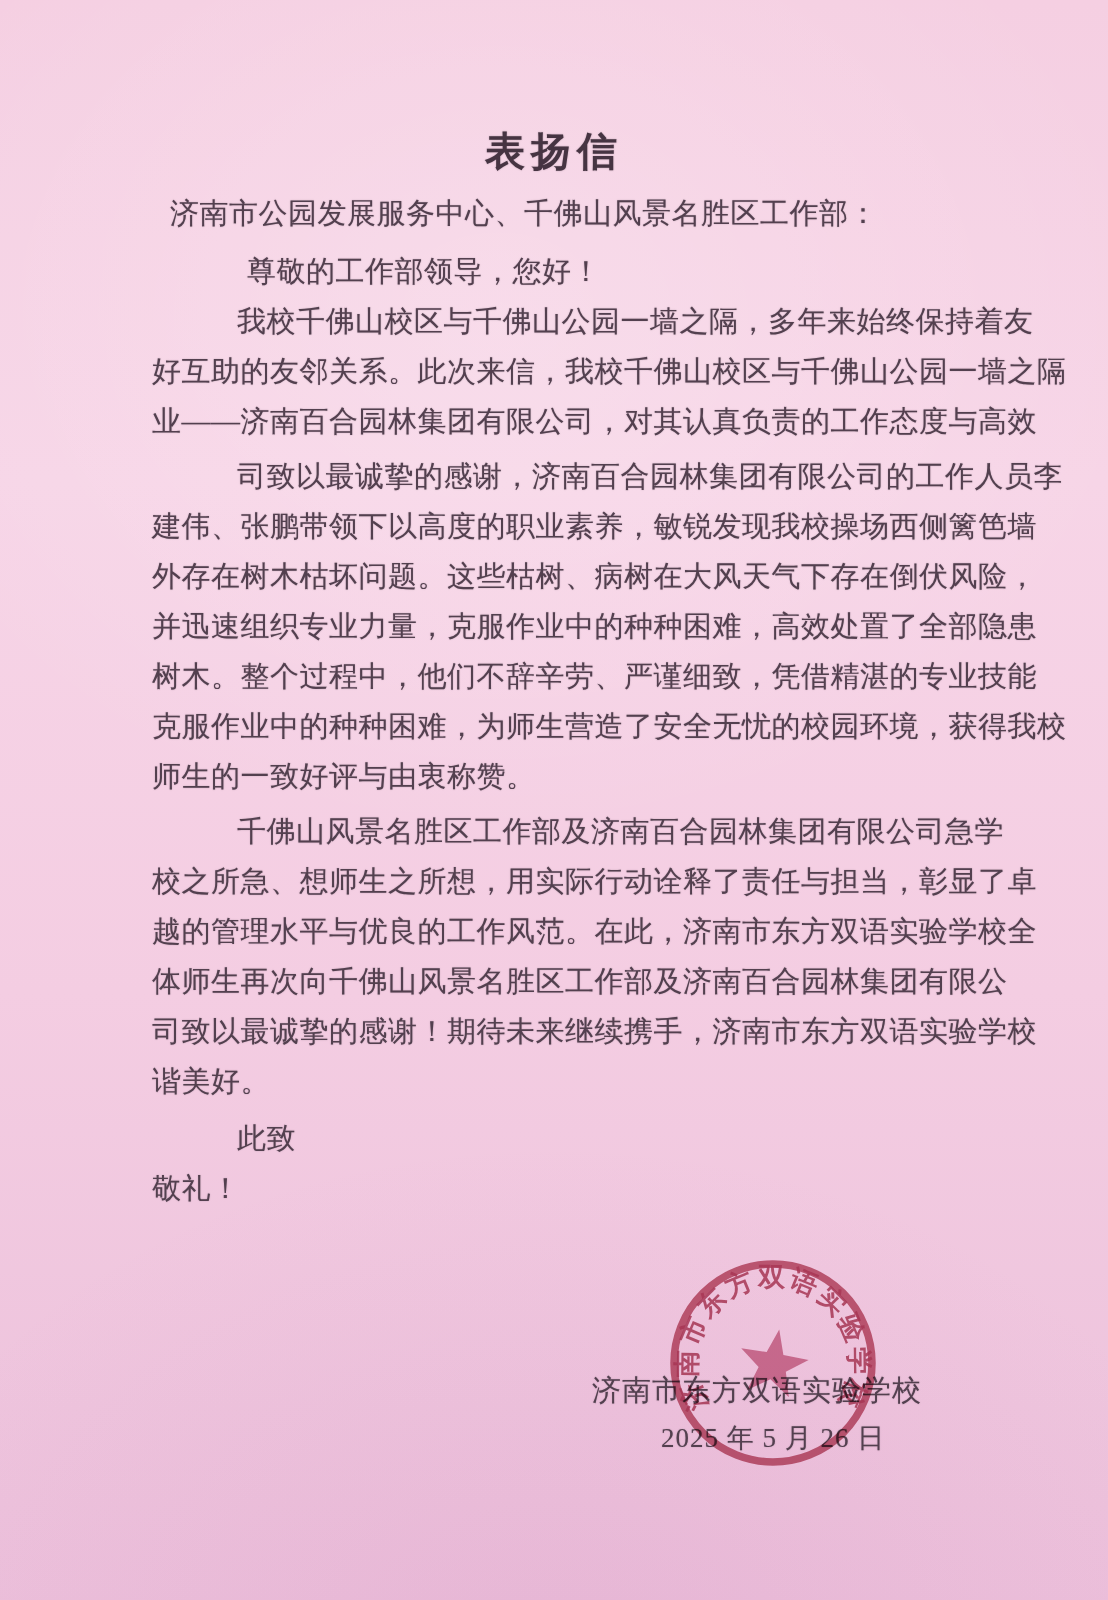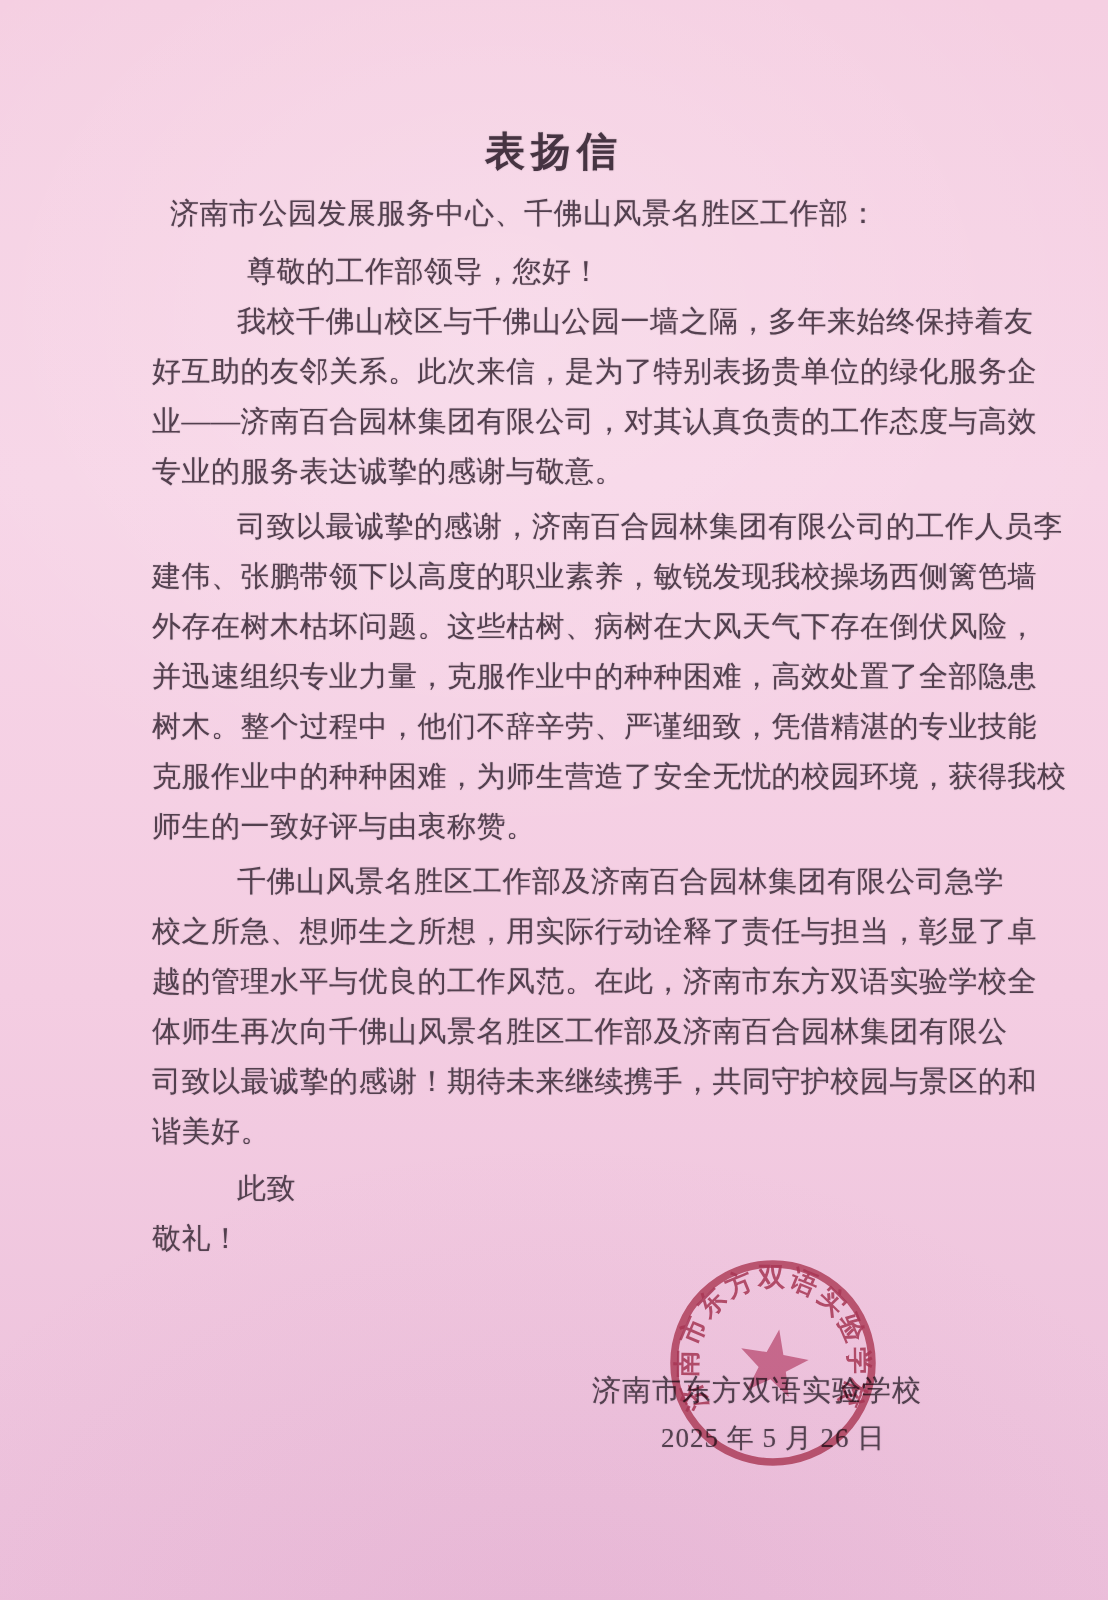--- a/index.html
+++ b/index.html
@@ -59,41 +59,40 @@
 <div class="photo">
 
   <div class="title">表扬信</div>
 
   <div class="letter-body">
     <div class="line indent-addressee">济南市公园发展服务中心、千佛山风景名胜区工作部：</div>
     <div class="line indent-greeting" style="margin-top:8px;">尊敬的工作部领导，您好！</div>
 
     <div>
       <div class="line indent-first">我校千佛山校区与千佛山公园一墙之隔，多年来始终保持着友</div>
-      <div class="line">好互助的友邻关系。此次来信，是为了特别表扬贵单位的绿化服务企</div>
+      <div class="line">好互助的友邻关系。此次来信，我校千佛山校区与千佛山公园一墙之隔</div>
       <div class="line">业——济南百合园林集团有限公司，对其认真负责的工作态度与高效</div>
-      <div class="line">专业的服务表达诚挚的感谢与敬意。</div>
     </div>
 
     <div class="para-gap">
       <div class="line indent-first">司致以最诚挚的感谢，济南百合园林集团有限公司的工作人员李</div>
       <div class="line">建伟、张鹏带领下以高度的职业素养，敏锐发现我校操场西侧篱笆墙</div>
       <div class="line">外存在树木枯坏问题。这些枯树、病树在大风天气下存在倒伏风险，</div>
       <div class="line">并迅速组织专业力量，克服作业中的种种困难，高效处置了全部隐患</div>
       <div class="line">树木。整个过程中，他们不辞辛劳、严谨细致，凭借精湛的专业技能</div>
       <div class="line">克服作业中的种种困难，为师生营造了安全无忧的校园环境，获得我校</div>
       <div class="line">师生的一致好评与由衷称赞。</div>
     </div>
 
     <div class="para-gap">
       <div class="line indent-first">千佛山风景名胜区工作部及济南百合园林集团有限公司急学</div>
       <div class="line">校之所急、想师生之所想，用实际行动诠释了责任与担当，彰显了卓</div>
       <div class="line">越的管理水平与优良的工作风范。在此，济南市东方双语实验学校全</div>
       <div class="line">体师生再次向千佛山风景名胜区工作部及济南百合园林集团有限公</div>
-      <div class="line">司致以最诚挚的感谢！期待未来继续携手，共同守护校园与景区的和</div>
+      <div class="line">司致以最诚挚的感谢！期待未来继续携手，济南市东方双语实验学校</div>
       <div class="line">谐美好。</div>
     </div>
 
     <div class="line indent-first closing-gap">此致</div>
     <div class="line">敬礼！</div>
   </div>
 
   <div class="signature">济南市东方双语实验学校</div>
   <div class="date">2025 年 5 月 26 日</div>
 

